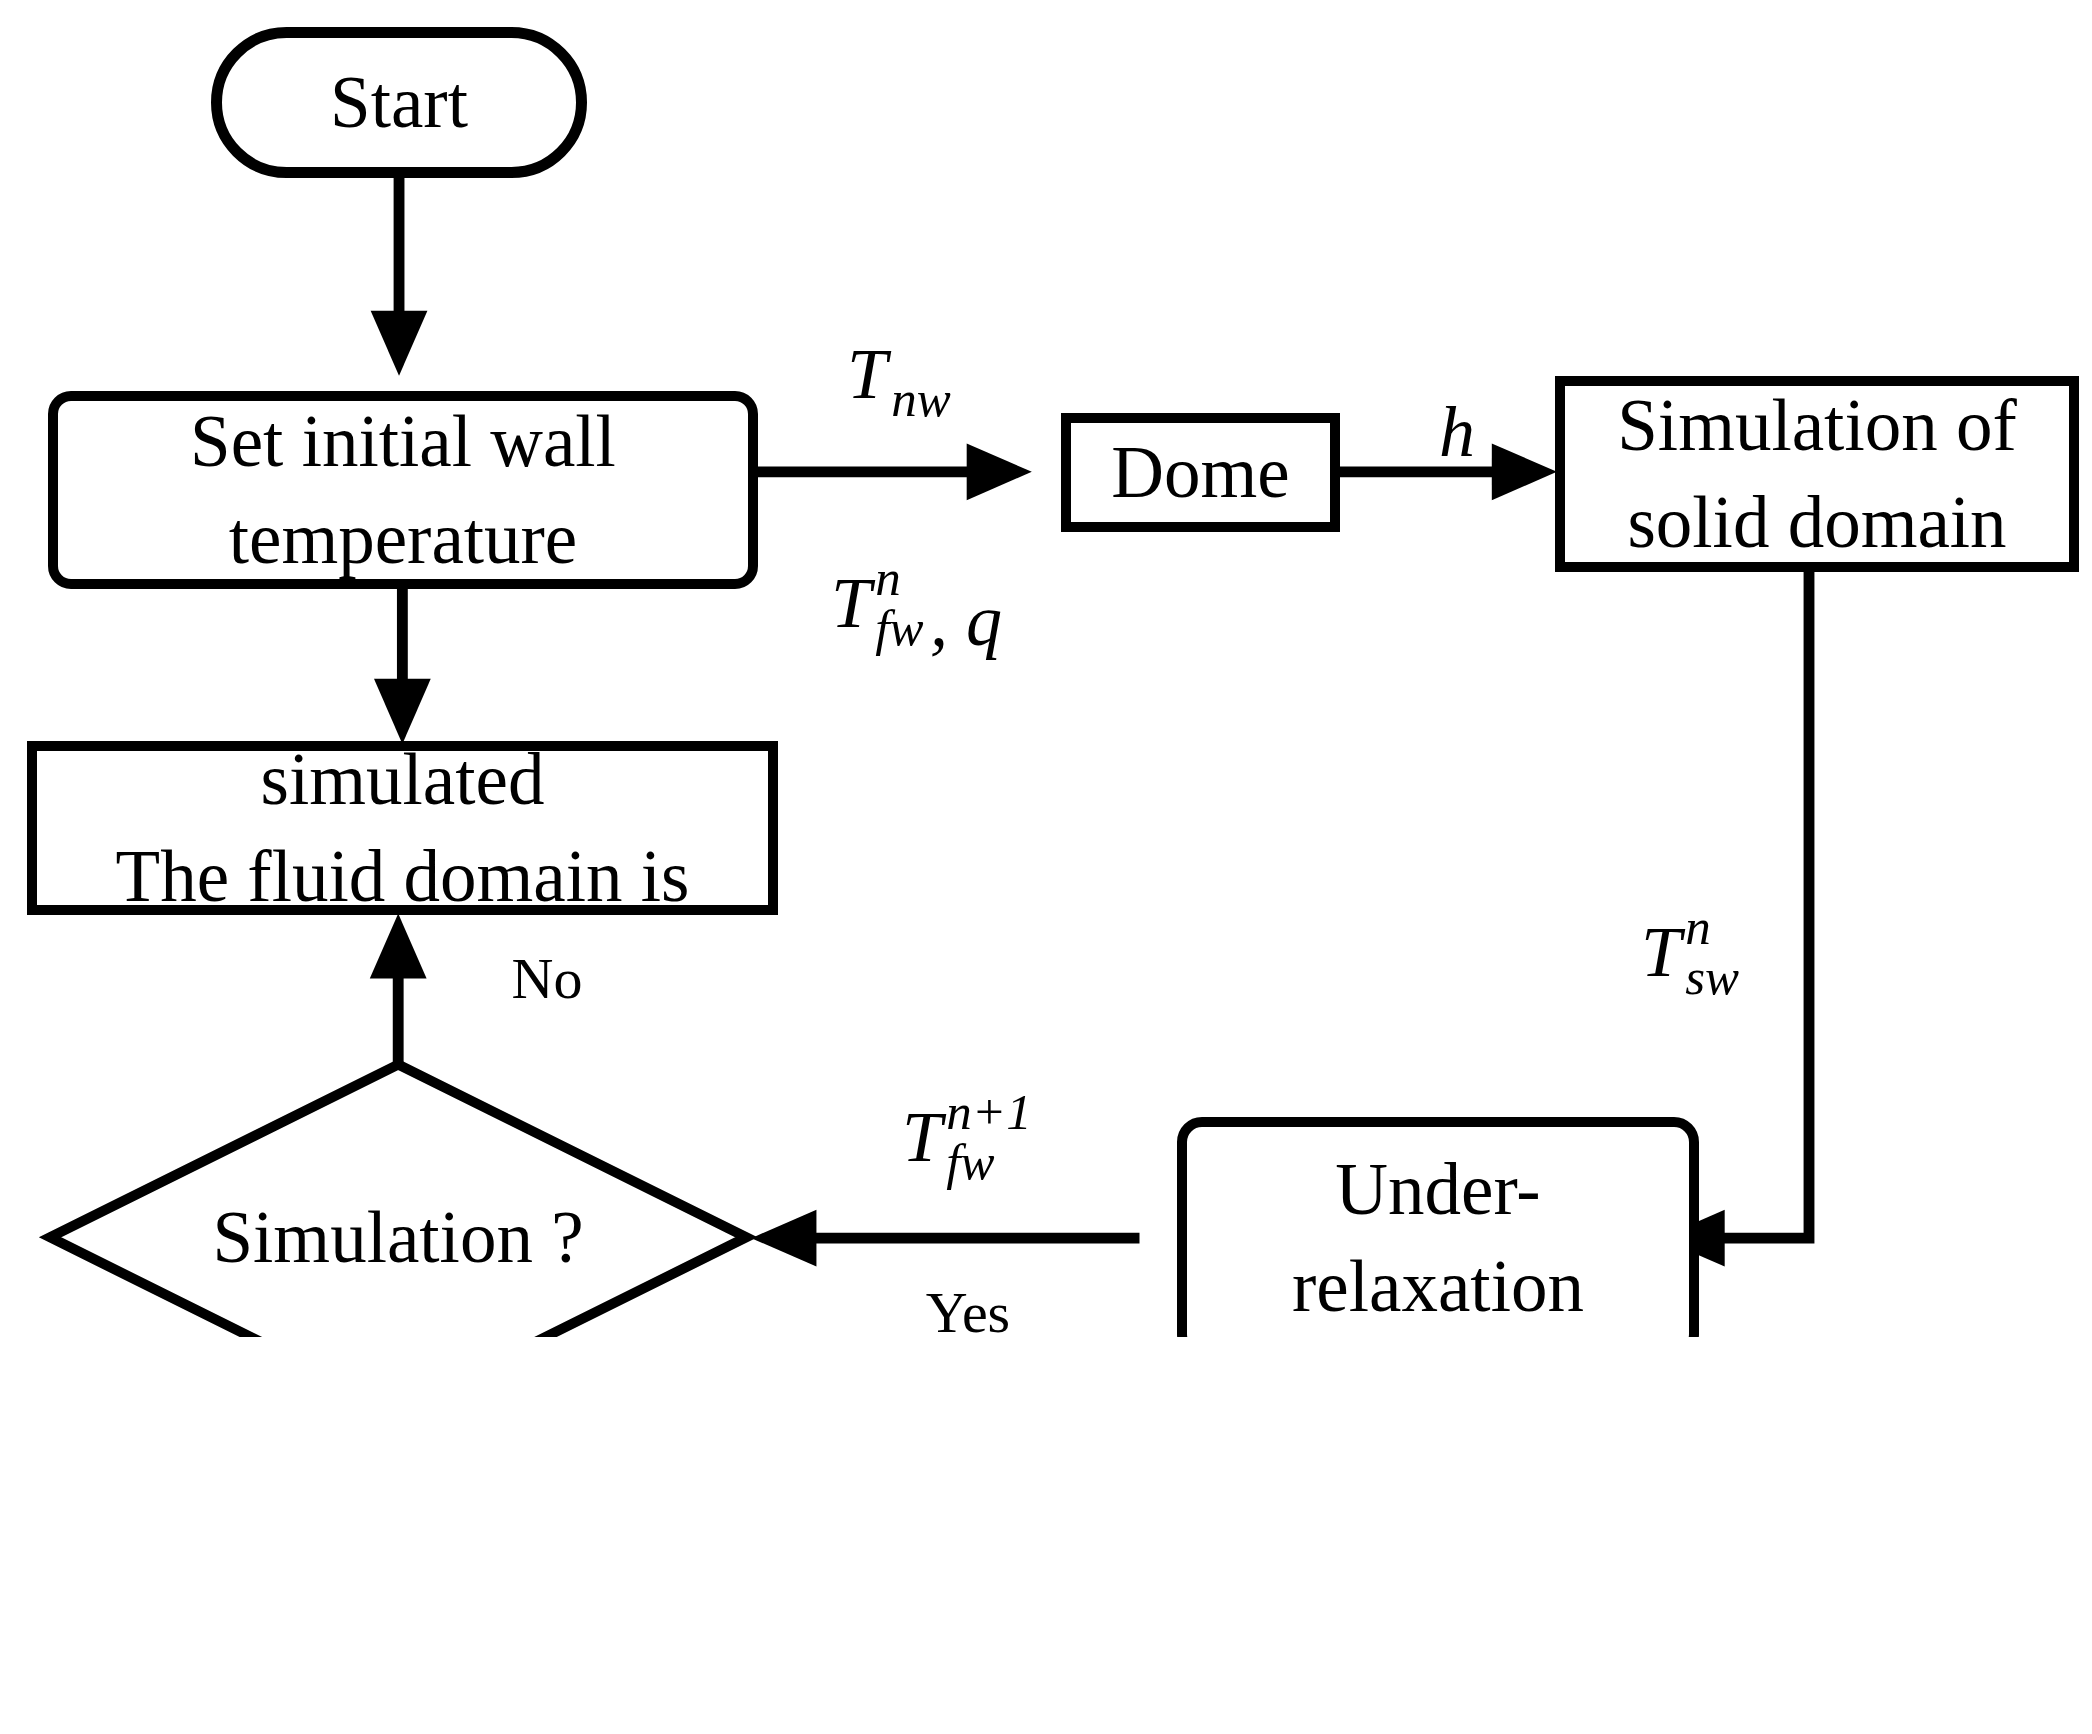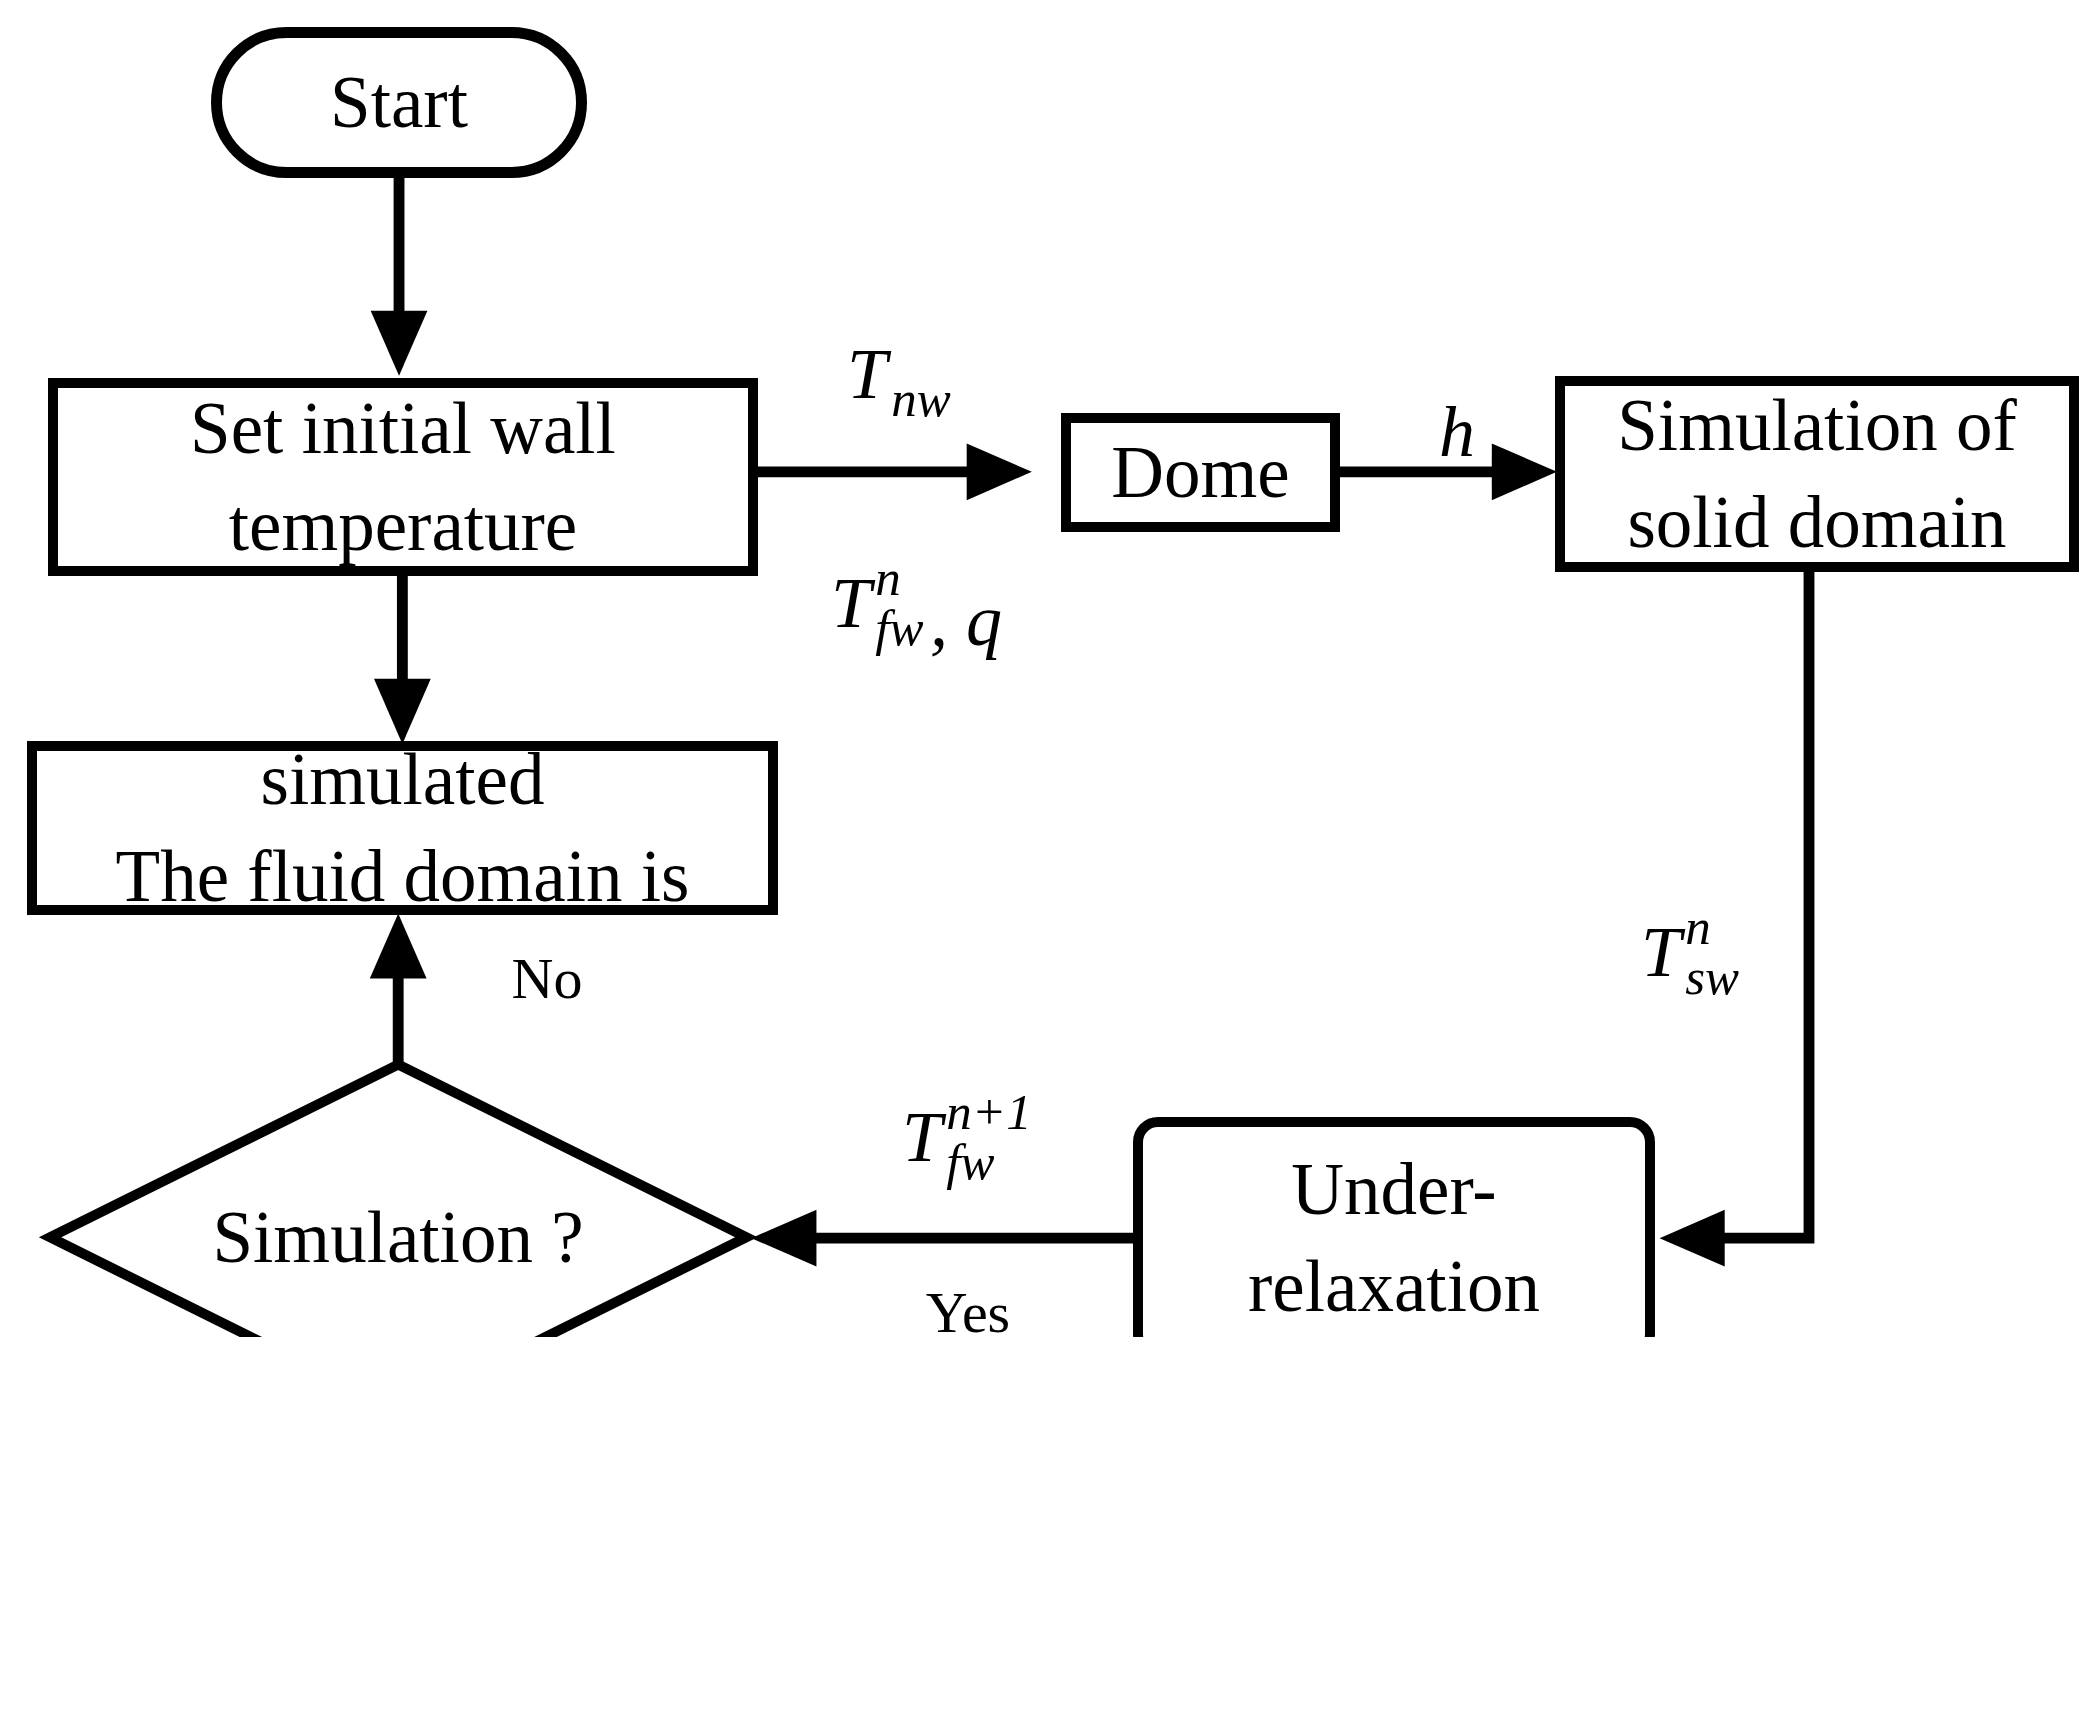--- a/index.html
+++ b/index.html
@@ -86,40 +86,40 @@
     <polygon points="477,1094 443,1172 511,1172" fill="#000"></polygon>
 
     <line x1="477" y1="1686" x2="477" y2="1795" stroke="#000" stroke-width="13"></line>
     <polygon points="477,1866 443,1788 511,1788" fill="#000"></polygon>
   </svg>
 
   <div class="node terminator" style="left:211px;top:27px;width:376px;height:151px;">
     <span class="ln">Start</span>
   </div>
 
-  <div class="node" style="left:48px;top:378px;width:710px;height:198px;">
+  <div class="node" style="left:48px;top:391px;width:710px;height:198px;border-radius:23px;">
     <span class="ln">Set initial wall</span>
     <span class="ln">temperature</span>
   </div>
 
   <div class="node" style="left:1029px;top:413px;width:279px;height:119px;margin-left:32px;">
     <span class="ln">Dome</span>
   </div>
 
   <div class="node" style="left:1555px;top:376px;width:524px;height:196px;">
     <span class="ln">Simulation of</span>
     <span class="ln">solid domain</span>
   </div>
 
   <div class="node" style="left:27px;top:741px;width:751px;height:174px;">
     <span class="ln">simulated</span>
     <span class="ln">The fluid domain is</span>
   </div>
 
-  <div class="node" style="left:1133px;top:1117px;width:522px;height:242px;border-radius:25px;">
+  <div class="node" style="left:1177px;top:1117px;width:522px;height:242px;border-radius:25px;">
     <span class="ln">Under-</span>
     <span class="ln">relaxation</span>
   </div>
 
   <div class="decision-label" style="left:64px;top:1165px;width:668px;height:146px;">Simulation ?</div>
 
   <div class="node terminator" style="left:211px;top:1555px;width:372px;height:154px;">
     <span class="ln">End</span>
   </div>
 

